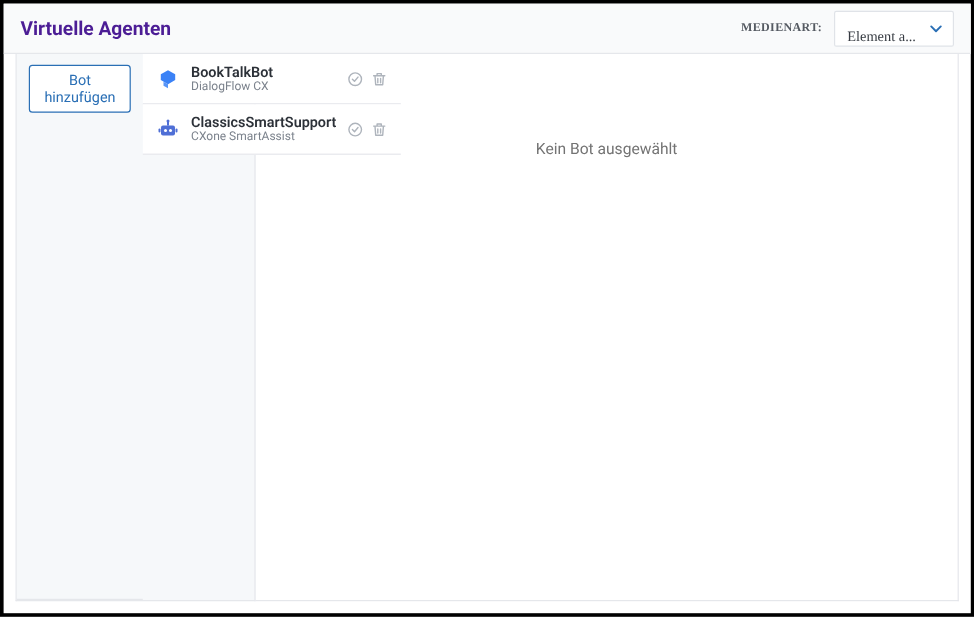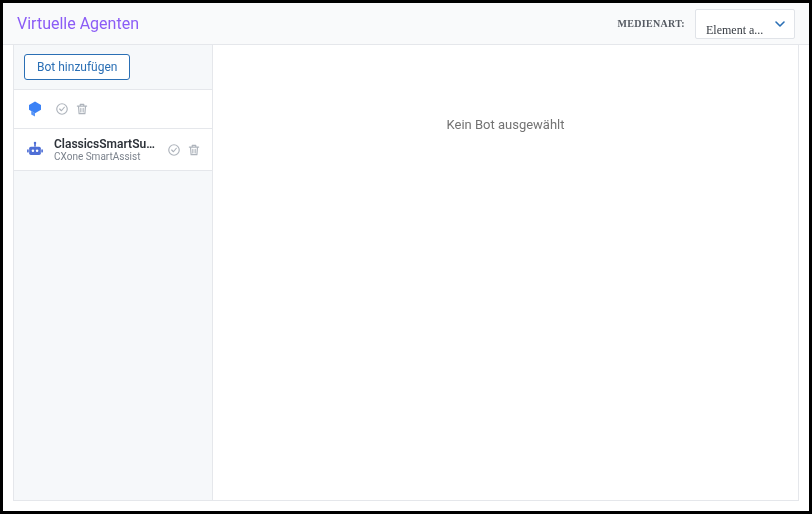--- a/index.html
+++ b/index.html
@@ -15,22 +15,22 @@
       display: flex;
       align-items: center;
       justify-content: space-between;
       padding: 0 14px;
       height: 42px;
       border-bottom: 1px solid #e5e7eb;
       background: #f9fafb;
     }
     .header-title {
       font-size: 16px;
-      color: #8b5cf6;
-      font-weight: 400;
+      color: #4c1d95;
+      font-weight: 700;
     }
     .header-right {
       display: flex;
       align-items: center;
       gap: 10px;
       font-family: Liberation Serif, serif;
     }
     .media-label {
       font-size: 10px;
       font-weight: 700;
@@ -68,21 +68,21 @@
     .body {
       display: flex;
       height: calc(100% - 42px);
       padding: 0 0 10px 0;
     }
     .sidebar {
       width: 200px;
       border-right: 1px solid #e5e7eb;
       background: #f6f8fa;
       display: flex;
-      flex-direction: column;
+      flex-direction: row;
       margin-left: 10px;
       margin-bottom: 0;
       border-left: 1px solid #e5e7eb;
       border-bottom: 1px solid #e5e7eb;
     }
     .add-button-row {
       padding: 9px 10px;
       border-bottom: 1px solid #e5e7eb;
       background: #f6f8fa;
     }
@@ -188,20 +188,24 @@
     </div>
     <div class="bot-list">
 
       <div class="bot-item">
         <span class="bot-icon">
           <svg width="18" height="18" viewBox="0 0 24 24">
               <path fill="#3b82f6" d="M12 2 L20 6.5 L20 13 L12 17.5 L4 13 L4 6.5 Z"></path>
               <path fill="#3b82f6" d="M12 17.5 L12 22 L7 19.2 L7 14.7 Z" opacity="0.85"></path>
             </svg>
         </span>
+        <div class="bot-text">
+          <div class="bot-name">BookTalkBot</div>
+          <div class="bot-sub">DialogFlow CX</div>
+        </div>
         <div class="bot-actions">
           <span class="bot-action-btn">
             <svg width="14" height="14" viewBox="0 0 24 24">
                 <circle cx="12" cy="12" r="9" fill="none" stroke="currentColor" stroke-width="2"></circle>
                 <path d="M8 12 L11 15 L16 9" fill="none" stroke="currentColor" stroke-width="2" stroke-linecap="round" stroke-linejoin="round"></path>
               </svg>
           </span>
           <span class="bot-action-btn">
             <svg width="14" height="14" viewBox="0 0 24 24">
                 <path d="M4 7 H20 M9 7 V4 H15 V7 M6 7 L7 20 H17 L18 7 M10 11 V17 M14 11 V17" fill="none" stroke="currentColor" stroke-width="2" stroke-linecap="round" stroke-linejoin="round"></path>

